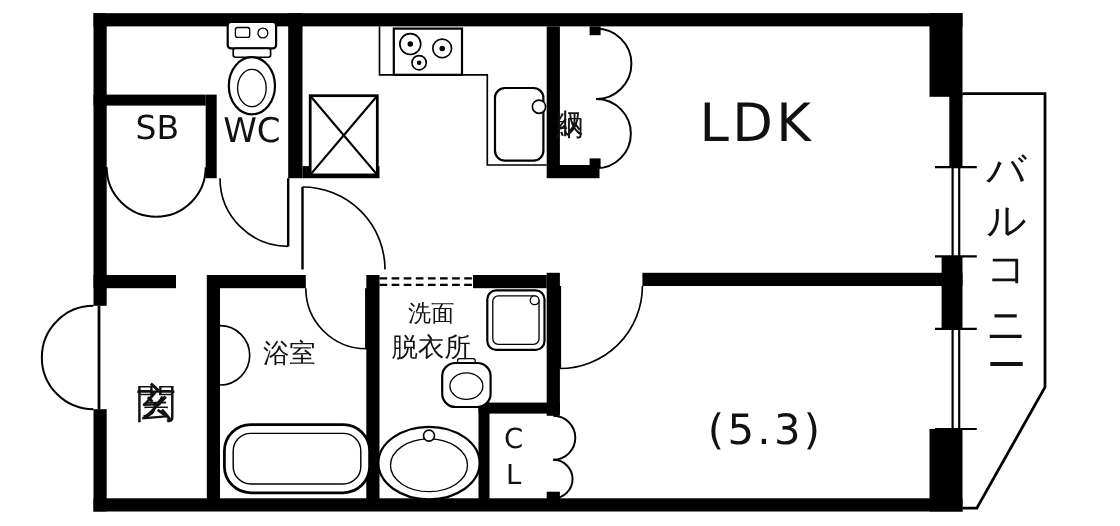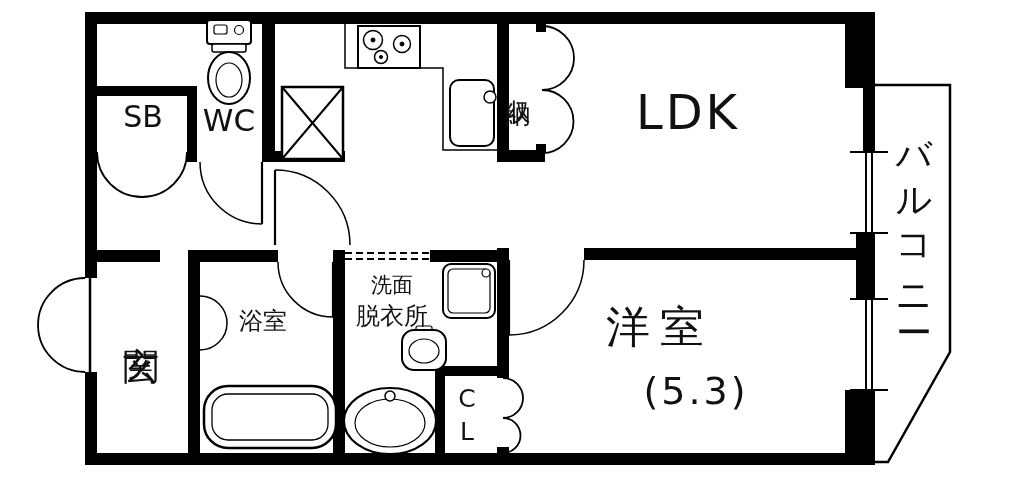--- a/index.html
+++ b/index.html
@@ -186,16 +186,15 @@
 
   <div class="label vert" style="left:141px;top:322px;font-size:36px;letter-spacing:5px;">玄関</div>
 
   <div class="label" style="left:263px;top:321px;font-size:24px;">浴室</div>
 
   <div class="label" style="left:392px;top:285px;font-size:21px;">洗面</div>
   <div class="label" style="left:392px;top:316px;font-size:24px;">脱衣所</div>
 
   <div class="label vert upright" style="left:467px;top:417px;font-size:25px;letter-spacing:4px;">CL</div>
 
-  <div class="label" style="left:660px;top:327px;font-size:44px;letter-spacing:10px;">洋室</div>
   <div class="label" style="left:660px;top:391px;font-size:38px;letter-spacing:3px;margin-left:36px;">(5.3)</div>
 
 </div>
 
 </body></html>

